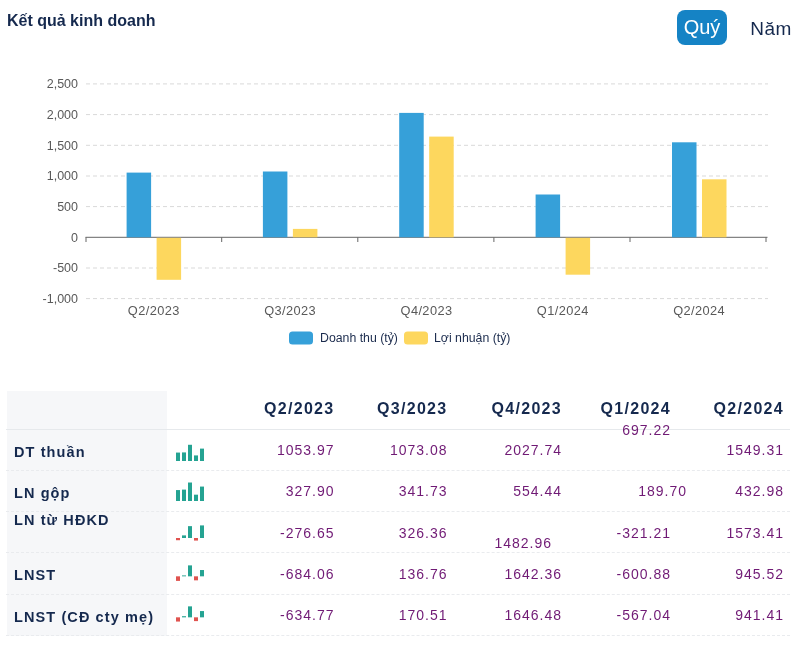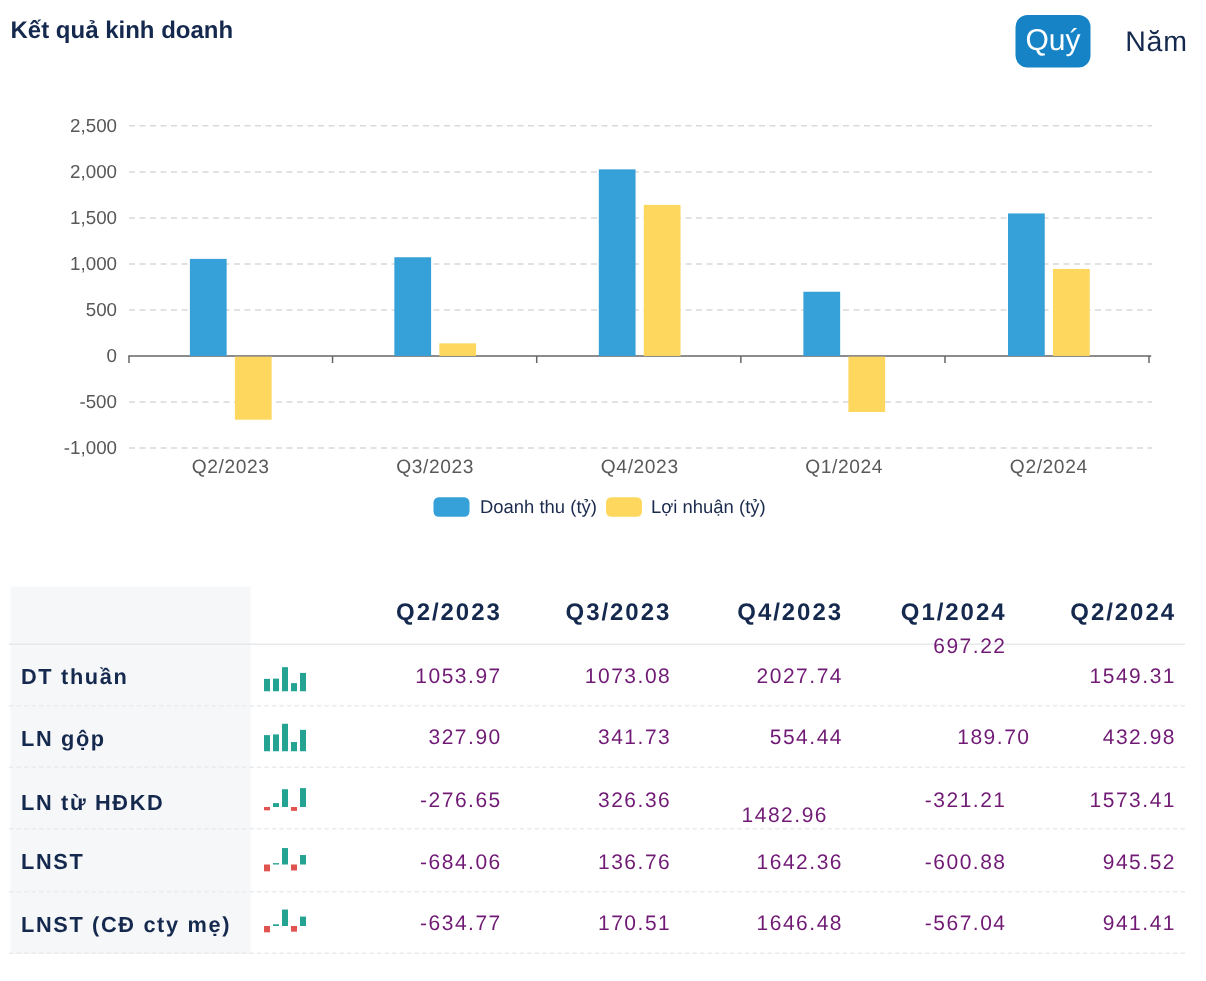--- a/index.html
+++ b/index.html
@@ -118,21 +118,21 @@
     <rect x="12" y="1.52" width="4" height="18.48" fill="#25a392"></rect>
     <rect x="18" y="13.68" width="4" height="6.32" fill="#25a392"></rect>
     <rect x="24" y="5.57" width="4" height="14.43" fill="#25a392"></rect>
   </svg>
 <div class="abs val" style="left:238.5px;top:483.3px;">327.90</div>
 <div class="abs val" style="left:351.5px;top:483.3px;">341.73</div>
 <div class="abs val" style="left:466px;top:483.3px;">554.44</div>
 <div class="abs val" style="left:591px;top:483.3px;">189.70</div>
 <div class="abs val" style="left:688px;top:483.3px;">432.98</div>
 
-<div class="abs rowlabel" style="left:14px;top:528px;">LN từ HĐKD</div>
+<div class="abs rowlabel" style="left:14px;top:512px;">LN từ HĐKD</div>
 <svg class="abs" style="left:176px;top:521.8px;" width="28" height="20">
     <rect x="0" y="16.00" width="4" height="2.21" fill="#e0534f"></rect>
     <rect x="6" y="13.39" width="4" height="2.61" fill="#25a392"></rect>
     <rect x="12" y="4.14" width="4" height="11.86" fill="#25a392"></rect>
     <rect x="18" y="16.00" width="4" height="2.57" fill="#e0534f"></rect>
     <rect x="24" y="3.41" width="4" height="12.59" fill="#25a392"></rect>
   </svg>
 <div class="abs val" style="left:238.5px;top:524.6px;">-276.65</div>
 <div class="abs val" style="left:351.5px;top:524.6px;">326.36</div>
 <div class="abs val" style="left:456px;top:524.6px;margin-top:10px;">1482.96</div>

